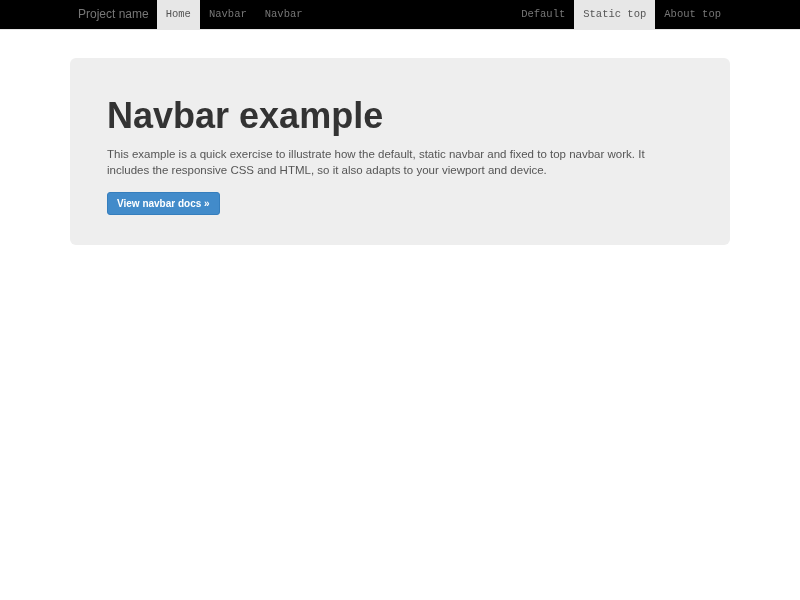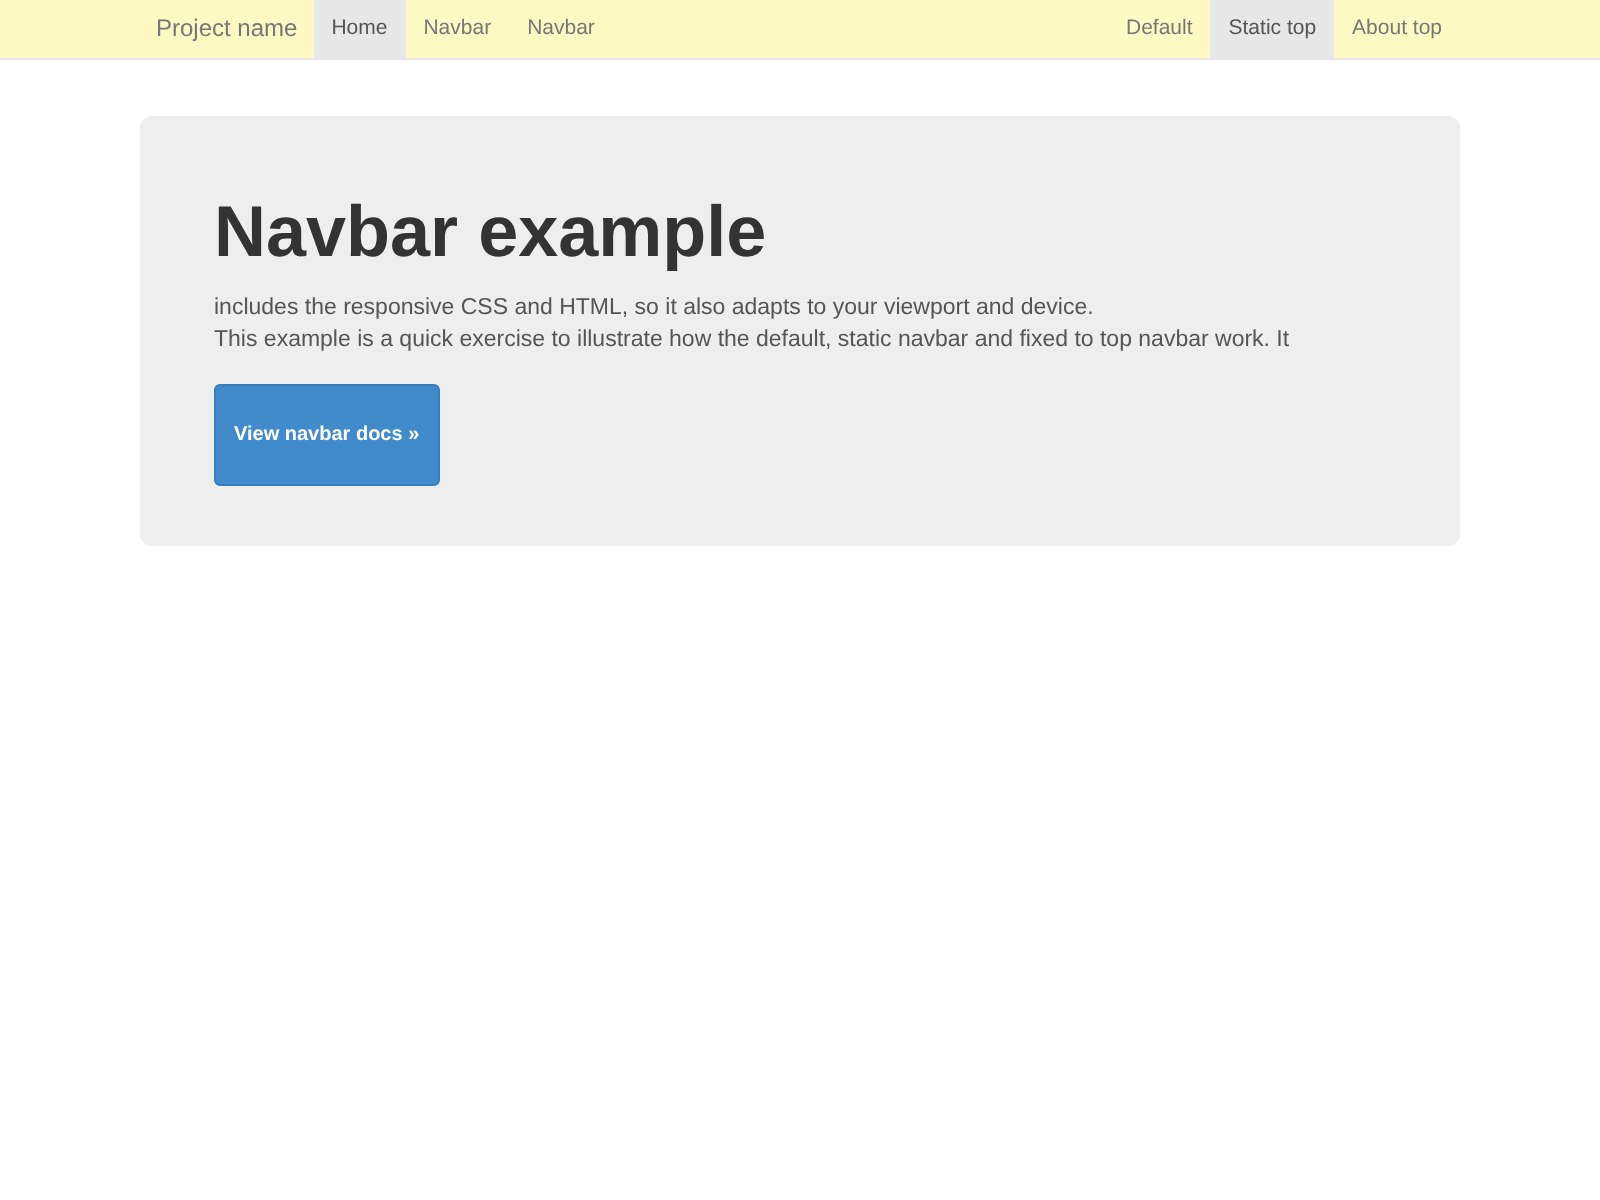--- a/index.html
+++ b/index.html
@@ -8,21 +8,21 @@
     width: 800px; height: 600px;
     background: #ffffff;
     font-family: "Liberation Sans", sans-serif;
     -webkit-font-smoothing: antialiased;
   }
 
   
   .navbar {
     width: 100%;
     height: 30px;
-    background: #fef9c3;
+    background: #000000;
     border-bottom: 1px solid #e7e7e7;
   }
   .navbar-container {
     width: 660px;
     height: 29px;
     margin: 0 auto;
     display: flex;
     align-items: stretch;
   }
   .brand {
@@ -30,20 +30,21 @@
     color: #777;
     line-height: 29px;
     padding: 0 8px;
     white-space: nowrap;
     text-decoration: none;
     cursor: pointer;
   }
   .nav {
     display: flex;
     align-items: stretch;
+    font-family: Liberation Mono, monospace;
   }
   .nav-right { margin-left: auto; text-align: right; }
   .nav-link {
     font-size: 10.5px;
     color: #777;
     line-height: 29px;
     padding: 0 9px;
     white-space: nowrap;
     text-decoration: none;
     cursor: pointer;
@@ -88,21 +89,21 @@
   .jumbotron .lead .line { display: block; white-space: nowrap; }
   .btn-primary {
     display: inline-block;
     margin-top: 6px;
     background: #428bca;
     border: 1px solid #357ebd;
     color: #ffffff;
     font-size: 10px;
     font-weight: bold;
     line-height: 13px;
-    padding: 18px 9px;
+    padding: 4px 9px;
     border-radius: 3px;
     text-decoration: none;
     cursor: pointer;
     white-space: nowrap;
   }
 </style>
 </head>
 <body>
 
 <nav class="navbar">
@@ -119,17 +120,17 @@
       <a class="nav-link">Default</a>
       <a class="nav-link active">Static top</a>
       <a class="nav-link">About top</a>
     </div>
   </div>
 </nav>
 
 <div class="jumbotron">
   <h1>Navbar example</h1>
   <p class="lead">
+    <span class="line">This example is a quick exercise to illustrate how the default, static navbar and fixed to top navbar work. It</span>
     <span class="line">includes the responsive CSS and HTML, so it also adapts to your viewport and device.</span>
-    <span class="line">This example is a quick exercise to illustrate how the default, static navbar and fixed to top navbar work. It</span>
   </p>
   <a class="btn-primary">View navbar docs »</a>
 </div>
 
 </body></html>

